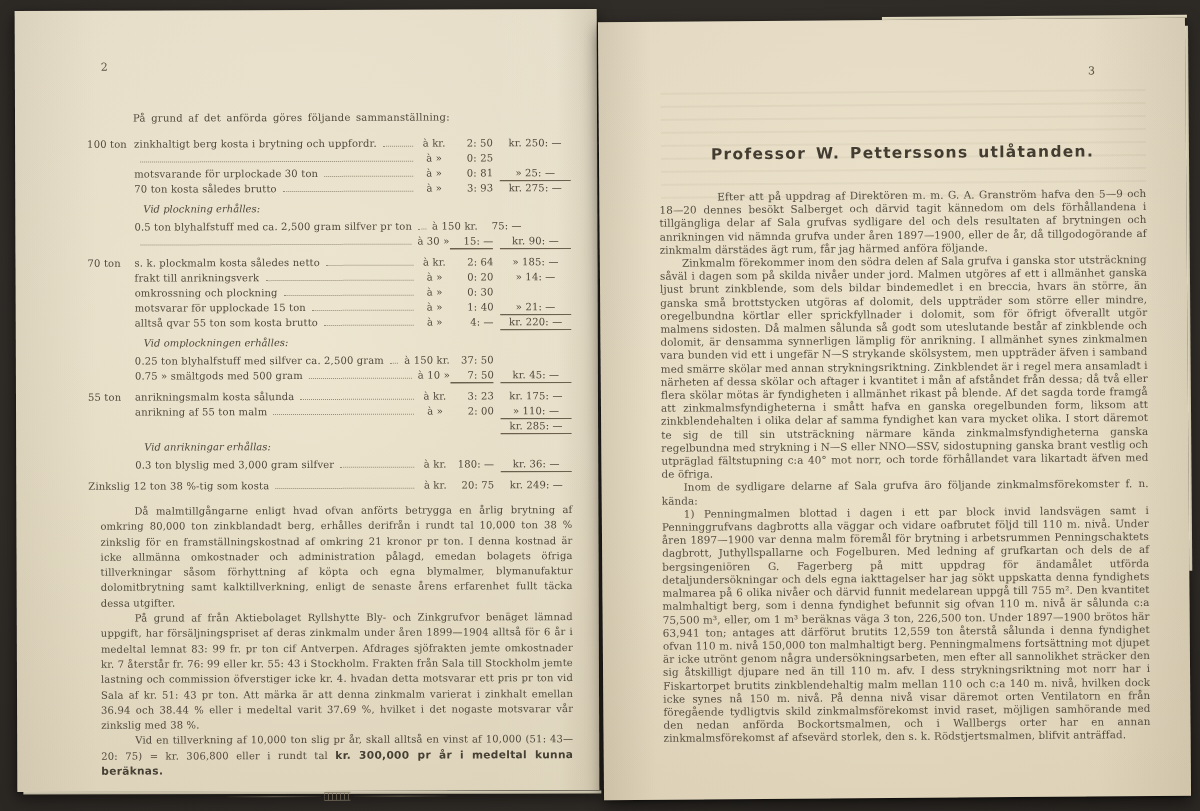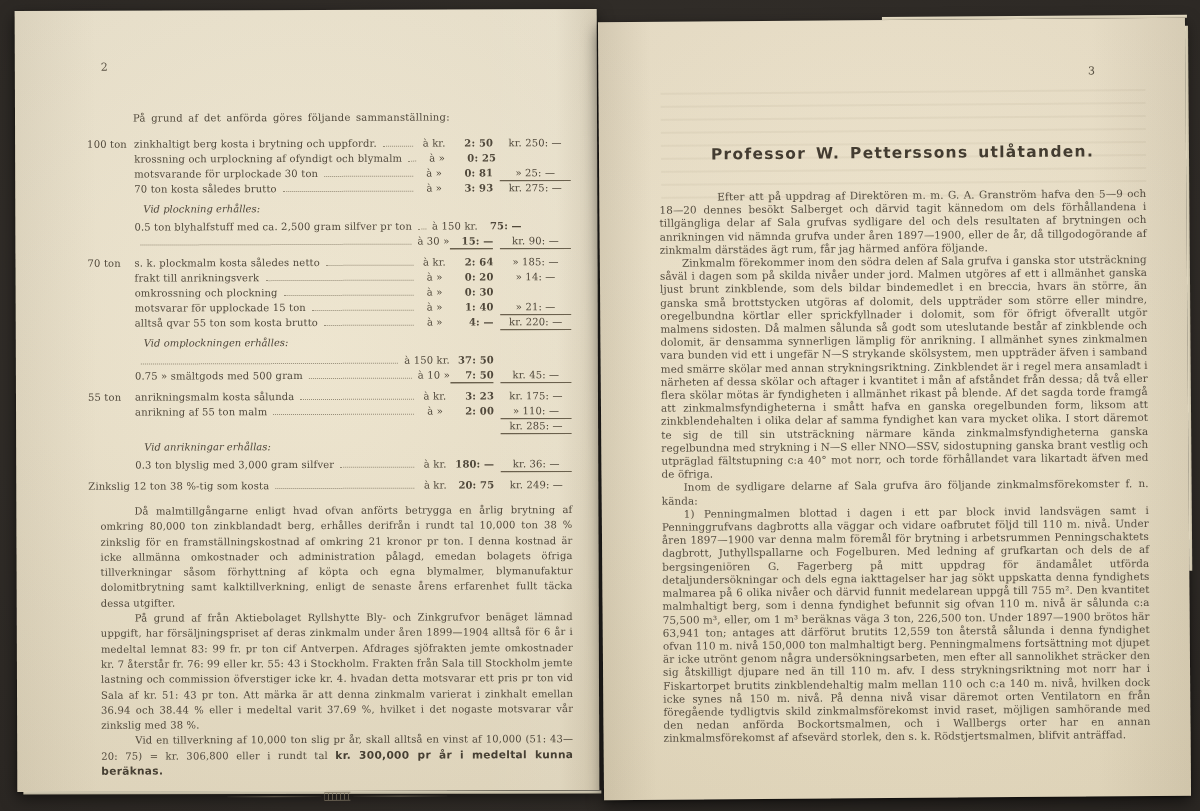--- a/index.html
+++ b/index.html
@@ -42,21 +42,21 @@
   .lp-content{position:absolute;left:84px;top:102px;width:472px;color:#50483b;font-size:10px;}
   .intro{text-indent:34px;margin-bottom:13px;letter-spacing:.25px;word-spacing:2px;}
   .ctable{margin-left:-12px;}
   .trow{display:flex;align-items:baseline;line-height:15px;height:15px;letter-spacing:.15px;}
   .trow.gap{margin-top:6px;}
   .lead{flex:none;width:47px;}
   .lbl{flex:none;white-space:nowrap;text-align:right;}
   .dots{flex:1 1 10px;min-width:8px;border-bottom:1px dotted #948b77;margin:0 6px 3px 6px;height:1px;}
   .dots.nodots{border-bottom:none;}
   .punit{flex:none;min-width:30px;text-align:center;white-space:nowrap;}
-  .pval{flex:none;width:44px;text-align:right;white-space:nowrap;font-weight:bold;}
+  .pval{flex:none;width:44px;text-align:right;white-space:nowrap;}
   .amt{flex:none;width:72px;margin-left:6px;text-align:center;white-space:nowrap;}
   .rule{box-shadow:0 1.5px 0 -0.5px rgba(92,82,63,.9);}
   .thead{font-style:italic;margin:5px 0 3px 56px;line-height:15px;height:15px;}
   .totalrow .lbl{visibility:hidden;}
 
   .lp-paras{margin-top:10px;}
   .lp-paras .para{text-align:justify;text-indent:34px;line-height:15.3px;letter-spacing:.15px;}
   .it{}
   .bold-tail{font-family:"DejaVu Sans",sans-serif;font-weight:700;font-size:10.6px;letter-spacing:.3px;color:#463f33;}
 
@@ -94,21 +94,20 @@
           <div class="trow">
             <span class="lead">100 ton</span>
             <span class="lbl">zinkhaltigt berg kosta i brytning och uppfordr.</span>
             <span class="dots"></span>
             <span class="punit">à kr.</span>
             <span class="pval">2: 50</span>
             <span class="amt">kr. 250: —</span>
           </div>
           <div class="trow">
             <span class="lead"></span>
-            <span class="lbl">krossning och urplockning af ofyndigt och blymalm</span>
             <span class="dots"></span>
             <span class="punit">à »</span>
             <span class="pval">0: 25</span>
             <span class="amt"></span>
           </div>
           <div class="trow">
             <span class="lead"></span>
             <span class="lbl">motsvarande för urplockade 30 ton</span>
             <span class="dots"></span>
             <span class="punit">à »</span>
@@ -175,20 +174,21 @@
             <span class="lead"></span>
             <span class="lbl">alltså qvar 55 ton som kosta brutto</span>
             <span class="dots"></span>
             <span class="punit">à »</span>
             <span class="pval">4: —</span>
             <span class="amt rule">kr. 220: —</span>
           </div>
           <div class="thead">Vid omplockningen erhålles:</div>
           <div class="trow">
             <span class="lead"></span>
+            <span class="lbl">0.25 ton blyhalfstuff med silfver ca. 2,500 gram</span>
             <span class="dots"></span>
             <span class="punit">à 150 kr.</span>
             <span class="pval">37: 50</span>
             <span class="amt"></span>
           </div>
           <div class="trow">
             <span class="lead"></span>
             <span class="lbl">0.75 » smältgods med 500 gram</span>
             <span class="dots"></span>
             <span class="punit">à 10 »</span>

